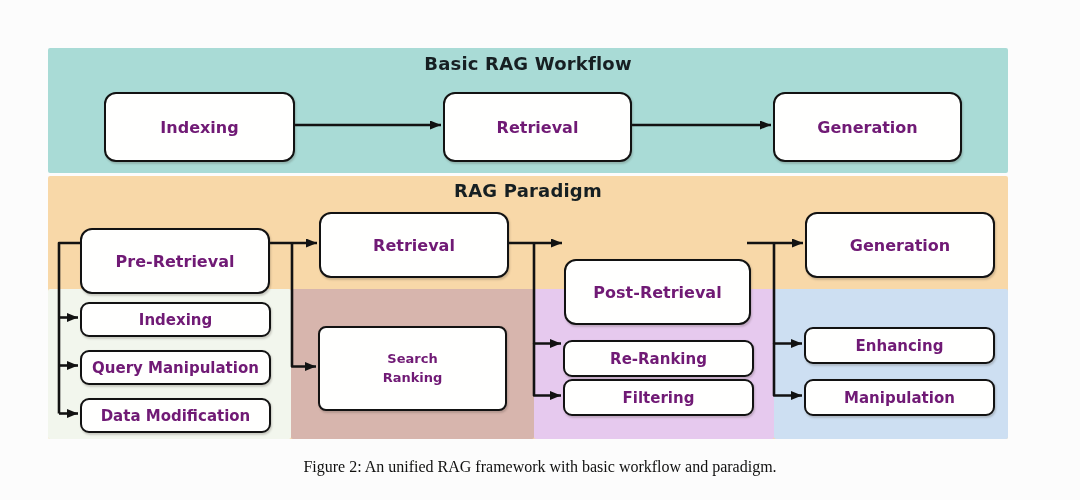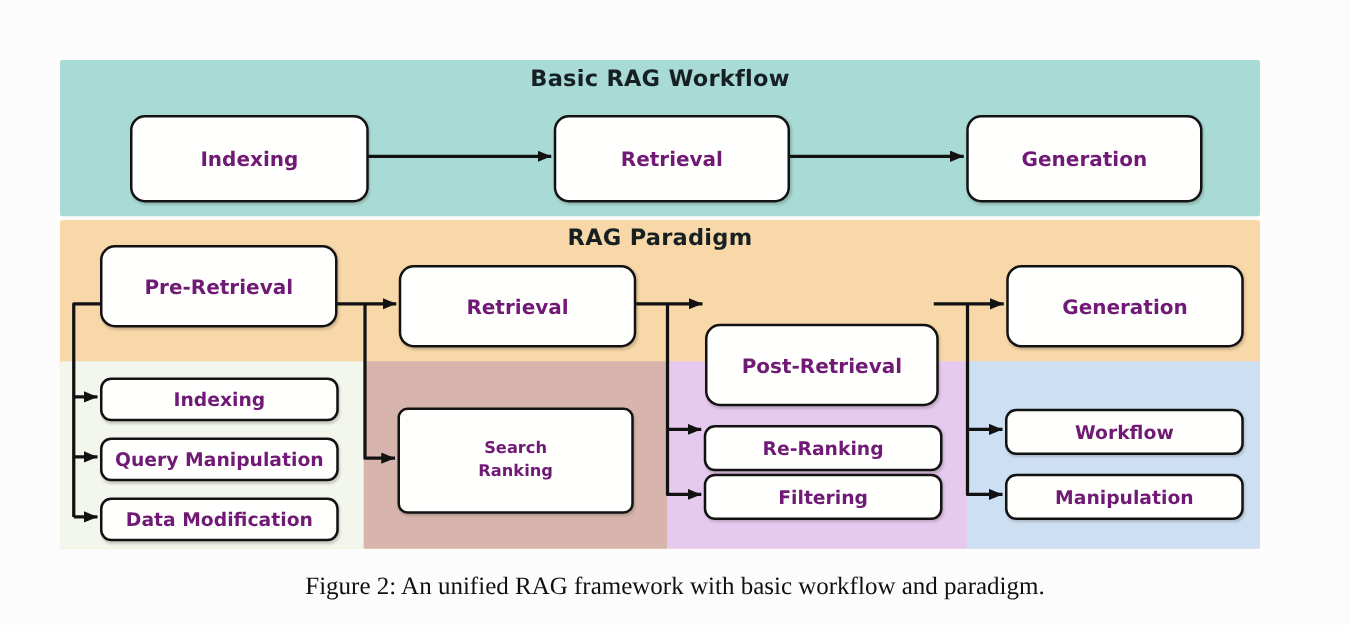--- a/index.html
+++ b/index.html
@@ -20,21 +20,21 @@
     box-shadow:1px 1.5px 2px rgba(60,50,40,.22);
   }
   .node.main{border-radius:12px;font-size:16px;}
   .node.small{border-radius:9px;font-size:15px;border-width:2.4px;}
   .node.tall{border-radius:8px;font-size:13px;white-space:pre-line;line-height:1.45;}
   svg.overlay{position:absolute;left:0;top:0;pointer-events:none;}
   svg.overlay path{fill:none;stroke:#121212;stroke-width:2.6px;stroke-linejoin:round;stroke-linecap:butt;}
   .caption{
     position:absolute;left:0;top:458;width:100%;text-align:center;
     font-family:"Liberation Serif","DejaVu Serif",serif;
-    font-size:20px;color:#10100f;
+    font-size:16px;color:#10100f;
   }
 </style>
 </head>
 <body>
 
 <div class="stage">
 
   <div class="band" style="left:48px;top:48px;width:960px;height:125px;background:#a9dbd6;">
     <div class="band-title" style="top:5px;">Basic RAG Workflow</div>
   </div>
@@ -79,21 +79,21 @@
   <div class="node main" style="left:104px;top:92px;width:187px;height:66px;">
     <span>Indexing</span>
   </div>
   <div class="node main" style="left:443px;top:92px;width:185px;height:66px;">
     <span>Retrieval</span>
   </div>
   <div class="node main" style="left:773px;top:92px;width:185px;height:66px;">
     <span>Generation</span>
   </div>
 
-  <div class="node main" style="left:80px;top:196px;width:186px;height:62px;">
+  <div class="node main" style="left:80px;top:228px;width:186px;height:62px;">
     <span>Pre-Retrieval</span>
   </div>
   <div class="node main" style="left:319px;top:212px;width:186px;height:62px;">
     <span>Retrieval</span>
   </div>
   <div class="node main" style="left:564px;top:212px;width:183px;height:62px;margin-top:47px;">
     <span>Post-Retrieval</span>
   </div>
   <div class="node main" style="left:805px;top:212px;width:186px;height:62px;">
     <span>Generation</span>
@@ -115,21 +115,21 @@
   </div>
 
   <div class="node small" style="left:563px;top:327px;width:187px;height:33px;margin-top:13px;">
     <span>Re-Ranking</span>
   </div>
   <div class="node small" style="left:563px;top:379px;width:187px;height:33px;">
     <span>Filtering</span>
   </div>
 
   <div class="node small" style="left:804px;top:327px;width:187px;height:33px;">
-    <span>Workflow</span>
+    <span>Enhancing</span>
   </div>
   <div class="node small" style="left:804px;top:379px;width:187px;height:33px;">
     <span>Manipulation</span>
   </div>
 
   <div class="caption" style="top:458px;">Figure 2: An unified RAG framework with basic workflow and paradigm.</div>
 
 </div>
 
 </body></html>

